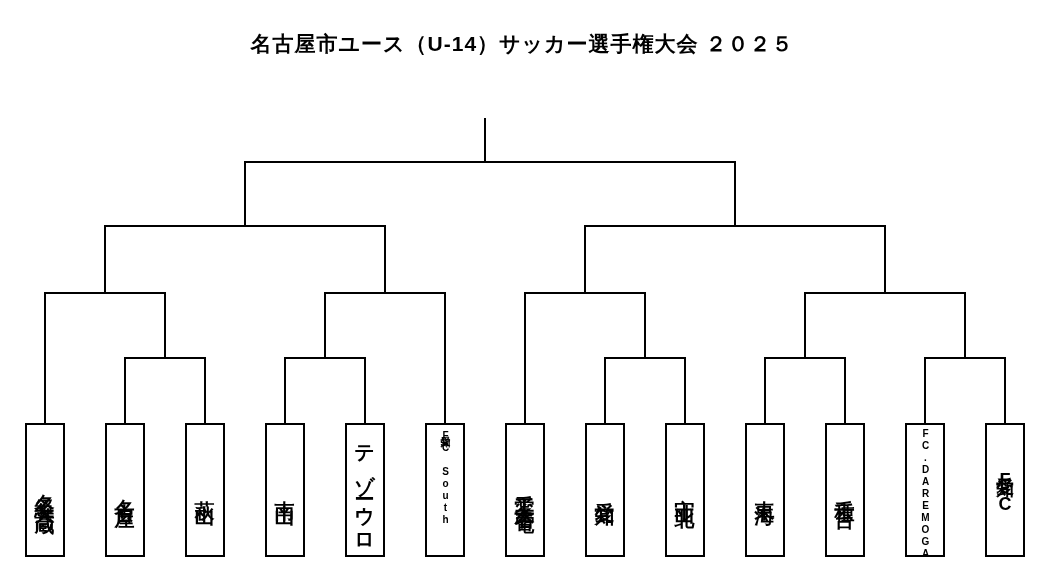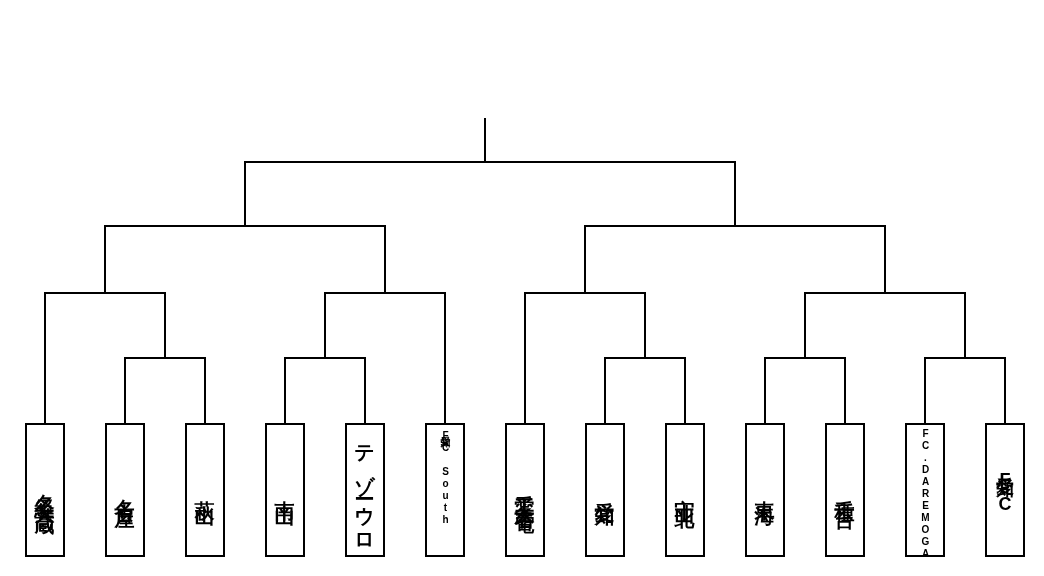--- a/index.html
+++ b/index.html
@@ -65,20 +65,21 @@
   .team-name.mid {
     font-size: 18px;
     letter-spacing: 4px;
   }
 </style>
 </head>
 <body>
 
 <div id="canvas">
 
+  <div class="title">名古屋市ユース（U-14）サッカー選手権大会 ２０２５</div>
 
   <svg class="bracket" width="1044" height="576" viewBox="0 0 1044 576">
     <path d="M485 119 V162
              M245 162 H735
              M245 162 V226 M735 162 V226
              M105 226 H385 M585 226 H885
              M105 226 V293 M385 226 V293 M585 226 V293 M885 226 V293
              M45 293 H165 M325 293 H445 M525 293 H645 M805 293 H965
              M45 293 V424 M445 293 V424 M525 293 V424
              M165 293 V358 M325 293 V358 M645 293 V358 M805 293 V358 M965 293 V358

